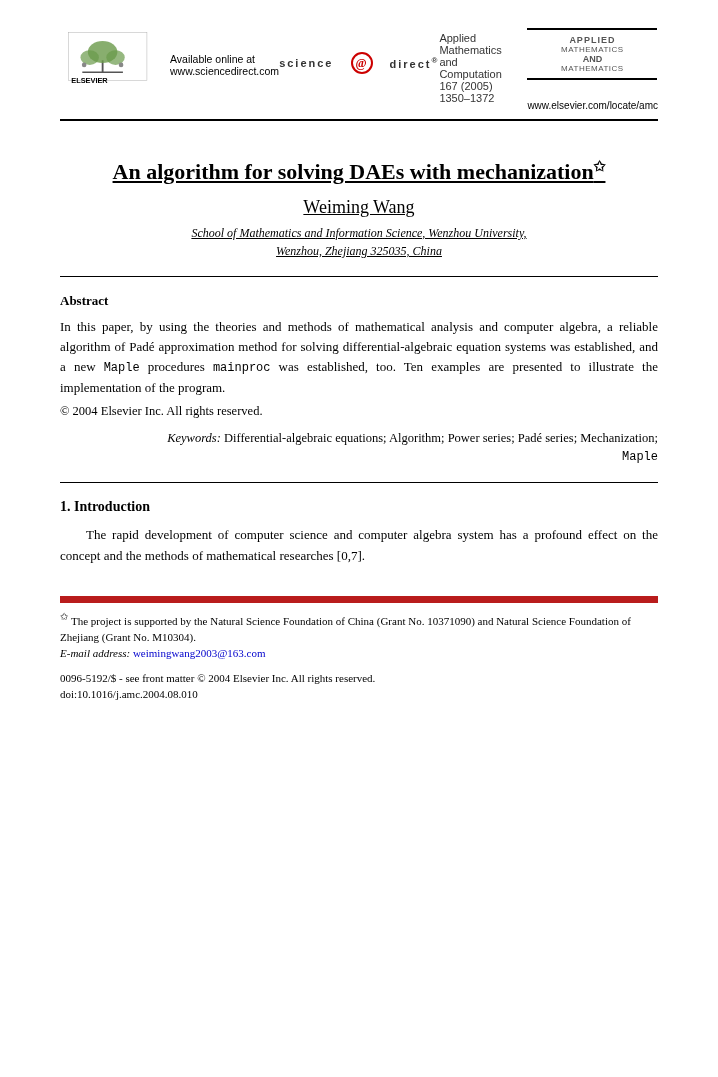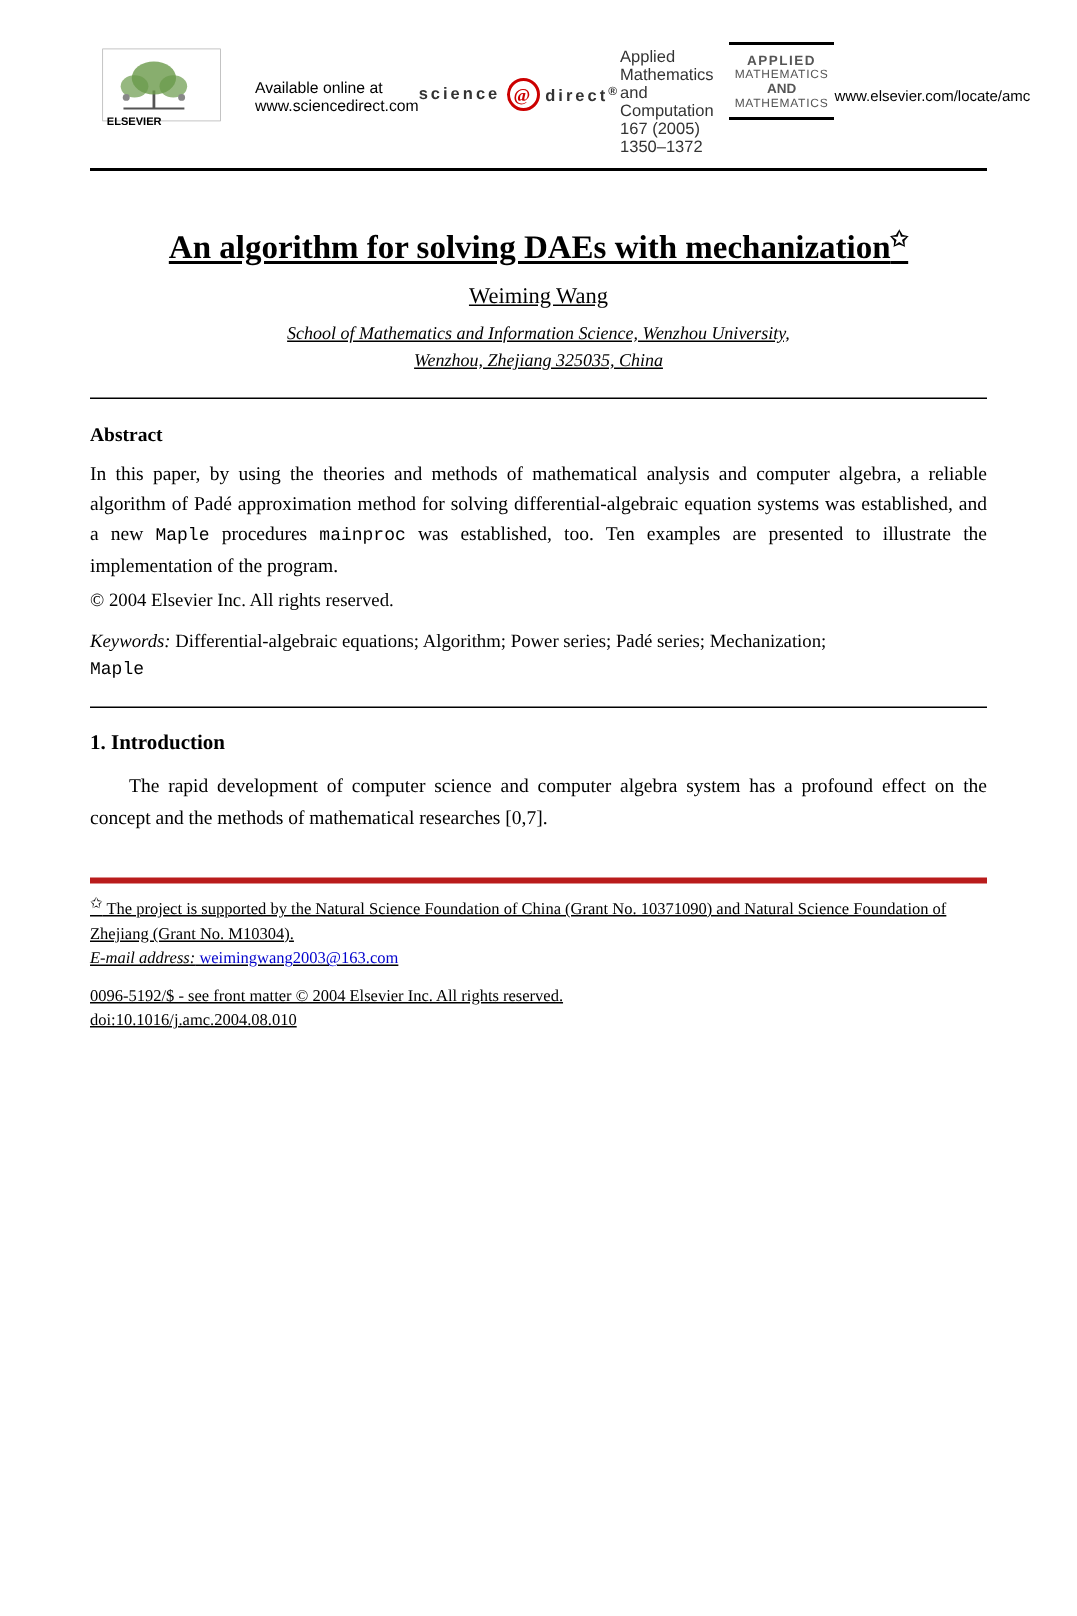--- a/index.html
+++ b/index.html
@@ -55,21 +55,21 @@
       color: #000;
       margin-bottom: 3px;
       font-family: Arial, sans-serif;
     }
     .sciencedirect-logo {
       font-size: 13px;
       letter-spacing: 1px;
       margin-bottom: 6px;
       display: flex;
       align-items: center;
-      gap: 3px;
+      gap: 16px;
     }
     .sci-text {
       font-family: Arial, sans-serif;
       font-size: 11px;
       font-weight: bold;
       text-transform: lowercase;
       letter-spacing: 2px;
       color: #333;
     }
     .at-circle {
@@ -97,22 +97,22 @@
       vertical-align: super;
     }
     .journal-info {
       font-size: 11px;
       margin-top: 4px;
       font-family: Arial, sans-serif;
       color: #333;
     }
     .header-right {
       display: flex;
-      flex-direction: row;
-      align-items: center;
+      flex-direction: column;
+      align-items: flex-start;
       min-width: 120px;
     }
     .journal-logo-box {
       border: 1.5px solid #999;
       padding: 4px 6px;
       text-align: center;
       font-family: Arial, sans-serif;
     }
     .journal-logo-box .jl-line1 { font-size: 9px; font-weight: bold; letter-spacing: 1px; color: #555; }
     .journal-logo-box .jl-line2 { font-size: 8px; letter-spacing: 0.5px; color: #555; }
@@ -137,21 +137,21 @@
       font-size: 22px;
       font-weight: bold;
       line-height: 1.35;
       margin-bottom: 10px;
     }
     .star-note {
       font-size: 14px;
       vertical-align: super;
     }
     .author-name {
-      font-size: 15px;
+      font-size: 18px;
       margin-bottom: 6px;
       font-weight: normal;
     }
     .affiliation {
       font-style: italic;
       font-size: 12px;
       line-height: 1.5;
       color: #000;
     }
 
@@ -177,20 +177,21 @@
       line-height: 1.55;
     }
     .copyright-line {
       font-size: 12.5px;
       margin-top: 6px;
     }
     .keywords-line {
       font-size: 12.5px;
       margin-top: 10px;
       line-height: 1.5;
+      text-align: right;
     }
     .keywords-label {
       font-style: italic;
     }
     .mono {
       font-family: "Courier New", monospace;
       font-size: 12px;
     }
 
     
@@ -202,26 +203,25 @@
     }
     .body-text {
       font-size: 13px;
       text-align: justify;
       line-height: 1.55;
       text-indent: 2em;
     }
 
     
     .footnote-area {
-      border-top: 4px solid #b91c1c;
+      border-top: 7px solid #b91c1c;
       margin-top: 30px;
       padding-top: 6px;
       font-size: 11px;
       line-height: 1.5;
-      text-decoration: underline;
     }
     .footnote-star {
       font-size: 10px;
       vertical-align: super;
     }
     .footnote-email {
       font-style: italic;
     }
     .footnote-email-link {
       color: #00c;

